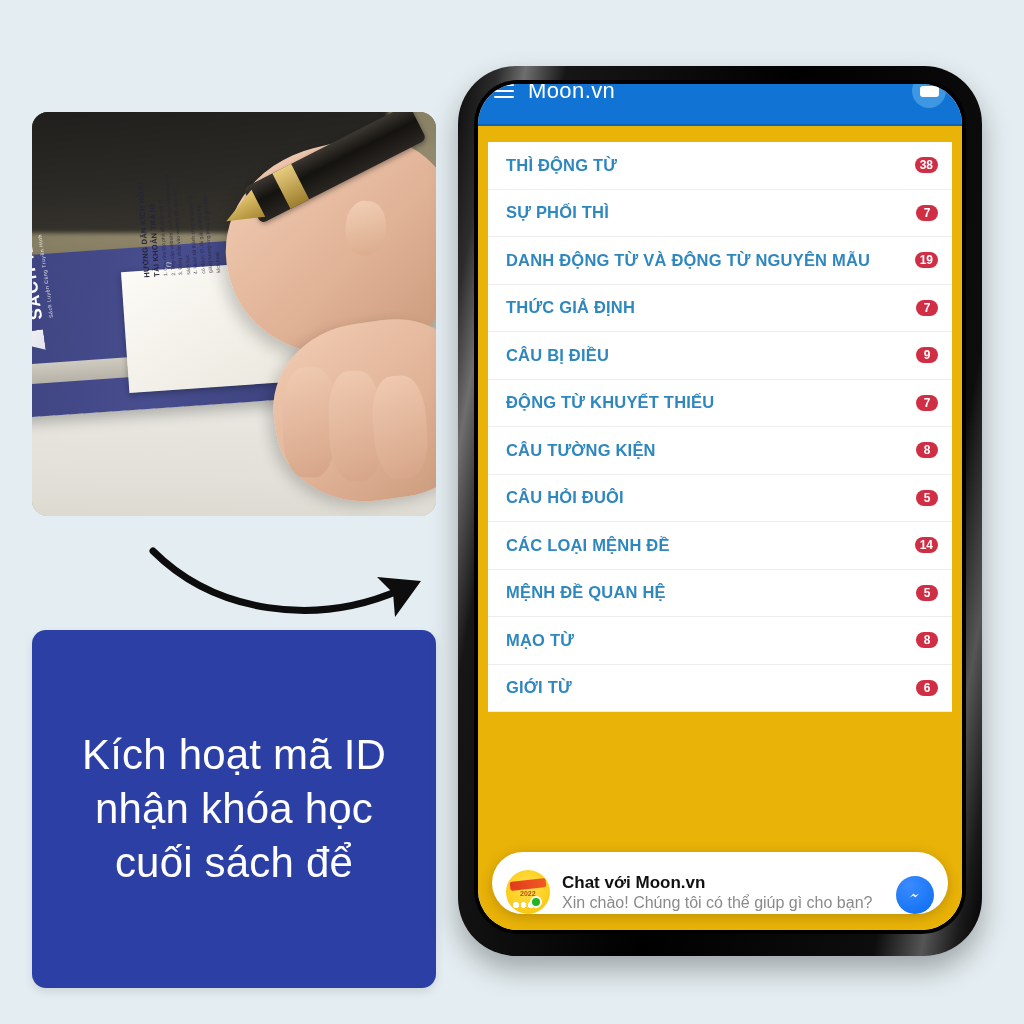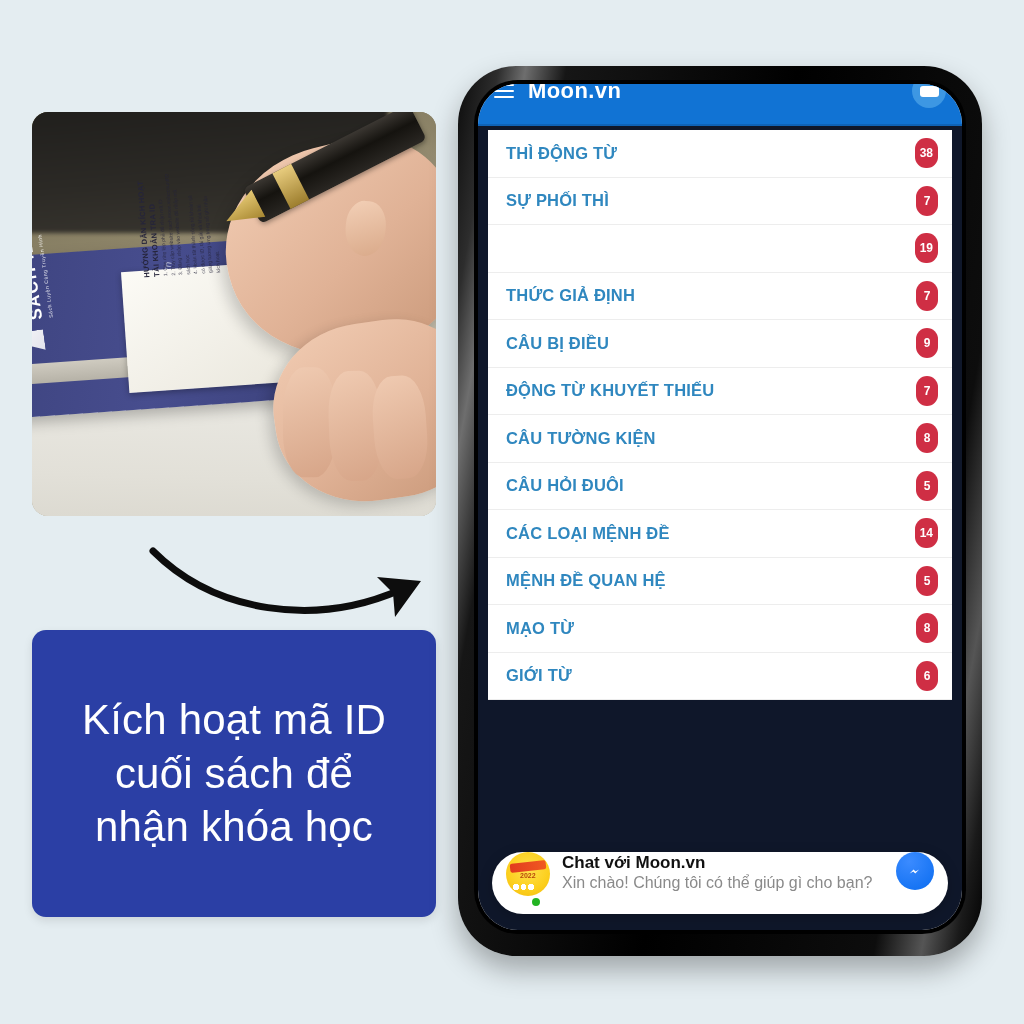--- a/index.html
+++ b/index.html
@@ -69,21 +69,21 @@
     background:linear-gradient(180deg,#e8cc7e,#9d7e2e);}
   .pen-tip{position:absolute;left:-16%;top:12%;width:20%;height:76%;
     background:linear-gradient(180deg,#e6c974,#a5852f);
     clip-path:polygon(100% 0,100% 100%,0 55%);}
 
   
   .arrow{position:absolute;left:145px;top:535px;width:300px;height:100px;}
 
   
   .callout{
-    position:absolute;left:32px;top:630px;width:404px;height:287px;
+    position:absolute;left:32px;top:630px;width:404px;height:358px;
     background:#2b3fa5;border-radius:14px;
     display:flex;align-items:center;justify-content:center;
     box-shadow:0 4px 10px rgba(0,0,0,.1);
   }
   .callout-text{
     color:#fff;text-align:center;font-size:42px;line-height:1.28;
     font-weight:400;letter-spacing:.2px;padding:0 16px;
   }
   .callout-text span{display:block;}
 
@@ -106,53 +106,53 @@
   
   .app-header{
     position:absolute;left:0;top:0;right:0;height:42px;
     background:#1173d4;overflow:hidden;
   }
   .hdr-row{position:absolute;left:0;right:0;top:-14px;height:42px;
     display:flex;align-items:center;padding:0 16px;box-sizing:border-box;}
   .burger{width:20px;height:14px;display:flex;flex-direction:column;
     justify-content:space-between;margin-right:14px;flex:0 0 auto;}
   .burger i{display:block;height:2.4px;background:#fff;border-radius:2px;}
-  .brand{color:#fff;font-size:22px;font-weight:700;letter-spacing:.4px;}
+  .brand{color:#fff;font-size:22px;font-weight:400;letter-spacing:.4px;}
   .hdr-spacer{flex:1;}
   .avatar-btn{width:34px;height:34px;border-radius:50%;
     background:#3d97e3;display:flex;align-items:center;justify-content:center;}
   .avatar-btn i{display:block;width:19px;height:11px;background:#fff;border-radius:3px;}
   .hdr-underline{position:absolute;left:0;right:0;bottom:0;height:2px;background:#0f63b8;}
 
   
   .list{position:absolute;left:0;right:0;top:42px;bottom:0;
-    background:#0f172a;padding:4px 10px 0 10px;box-sizing:border-box;}
+    background:#eab308;padding:16px 10px 0 10px;box-sizing:border-box;}
   .row{
     background:#fff;height:47.5px;display:flex;align-items:center;
     padding:0 14px 0 18px;box-sizing:border-box;
     border-bottom:1px solid #ededed;
   }
   .row-label{
     color:#2f87bf;font-size:16.5px;font-weight:700;letter-spacing:.2px;
     white-space:nowrap;overflow:hidden;
   }
   .row-spacer{flex:1;}
   .badge{
-    min-width:22px;height:30px;border-radius:11px;background:#cf2e44;
+    min-width:22px;height:16px;border-radius:11px;background:#cf2e44;
     color:#fff;font-size:12px;font-weight:700;
     display:flex;align-items:center;justify-content:center;
     padding:0 5px;box-sizing:border-box;text-align:right;
   }
 
   
   .chat{
     position:absolute;left:14px;right:14px;bottom:16px;height:62px;
     background:#fff;border-radius:32px;
     box-shadow:0 3px 14px rgba(0,0,0,.20);
-    display:flex;align-items:flex-start;padding:0 14px;box-sizing:border-box;
+    display:flex;align-items:flex-end;padding:0 14px;box-sizing:border-box;
   }
   .chat-av{position:relative;width:44px;height:44px;border-radius:50%;
     background:radial-gradient(circle at 50% 40%,#ffe14d 0%,#fccf1d 60%,#f2b90c 100%);
     flex:0 0 auto;overflow:hidden;}
   .chat-av .tag{position:absolute;left:4px;top:10px;right:4px;height:9px;
     background:linear-gradient(90deg,#e23a1e,#f05a22);border-radius:2px;
     transform:rotate(-6deg);}
   .chat-av .yr{position:absolute;left:14px;top:20px;font-size:7px;color:#b8480c;font-weight:700;}
   .chat-av .pp{position:absolute;left:4px;bottom:2px;width:30px;height:14px;
     background:radial-gradient(circle at 20% 50%,#fff 0 3px,transparent 3px),
@@ -221,22 +221,22 @@
   <div class="arrow">
     <svg width="300" height="100" viewBox="0 0 300 100" aria-hidden="true">
       <path d="M8,16 C70,78 170,92 255,55" stroke="#0d0d0d" stroke-width="7" fill="none" stroke-linecap="round"></path>
       <path d="M232,42 L276,46 L250,82 L248,58 Z" fill="#0d0d0d"></path>
     </svg>
   </div>
 
   <div class="callout">
     <div class="callout-text">
       <span>Kích hoạt mã ID</span>
+      <span>nhận khóa học</span>
       <span>cuối sách để</span>
-      <span>nhận khóa học</span>
     </div>
   </div>
 
   <div class="phone">
     <div class="phone-inner">
       <div class="screen">
 
         <div class="app-header">
           <div class="hdr-row">
             <div class="burger">
@@ -259,20 +259,21 @@
             <div class="row-label">THÌ ĐỘNG TỪ</div>
             <div class="row-spacer"></div>
             <div class="badge">38</div>
           </div>
           <div class="row">
             <div class="row-label">SỰ PHỐI THÌ</div>
             <div class="row-spacer"></div>
             <div class="badge">7</div>
           </div>
           <div class="row">
+            <div class="row-label">DANH ĐỘNG TỪ VÀ ĐỘNG TỪ NGUYÊN MẪU</div>
             <div class="row-spacer"></div>
             <div class="badge">19</div>
           </div>
           <div class="row">
             <div class="row-label">THỨC GIẢ ĐỊNH</div>
             <div class="row-spacer"></div>
             <div class="badge">7</div>
           </div>
           <div class="row">
             <div class="row-label">CÂU BỊ ĐIỀU</div>

